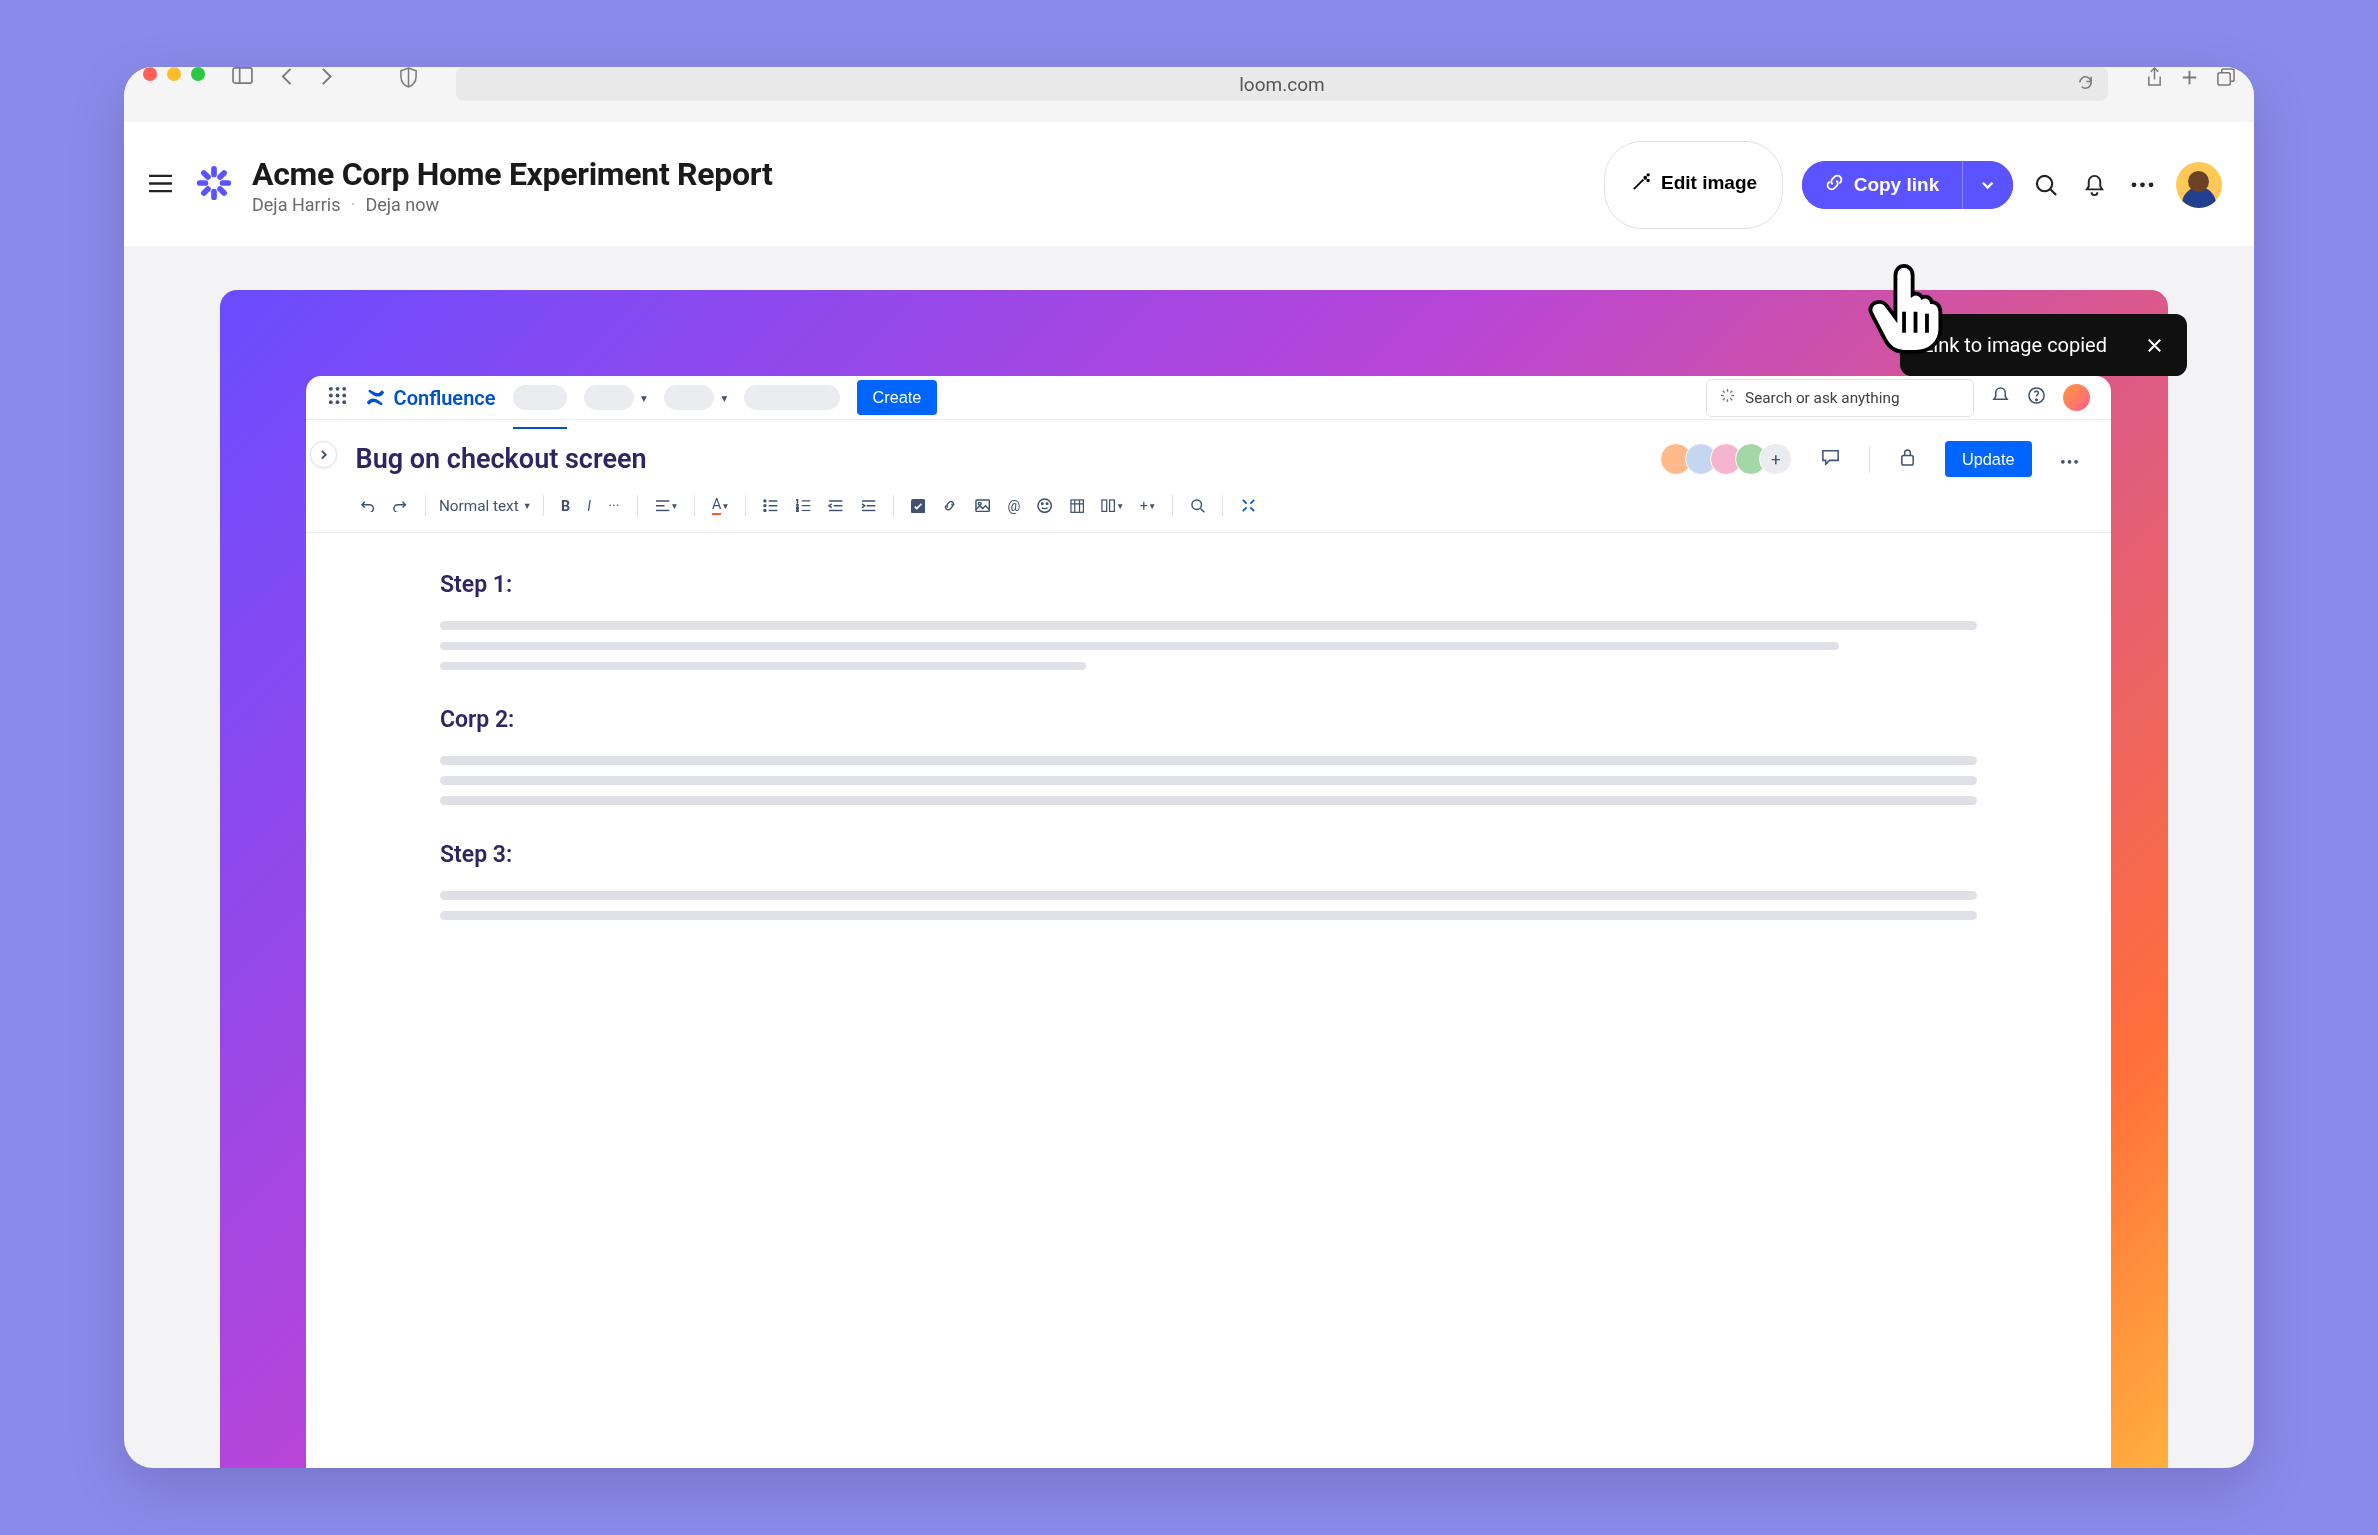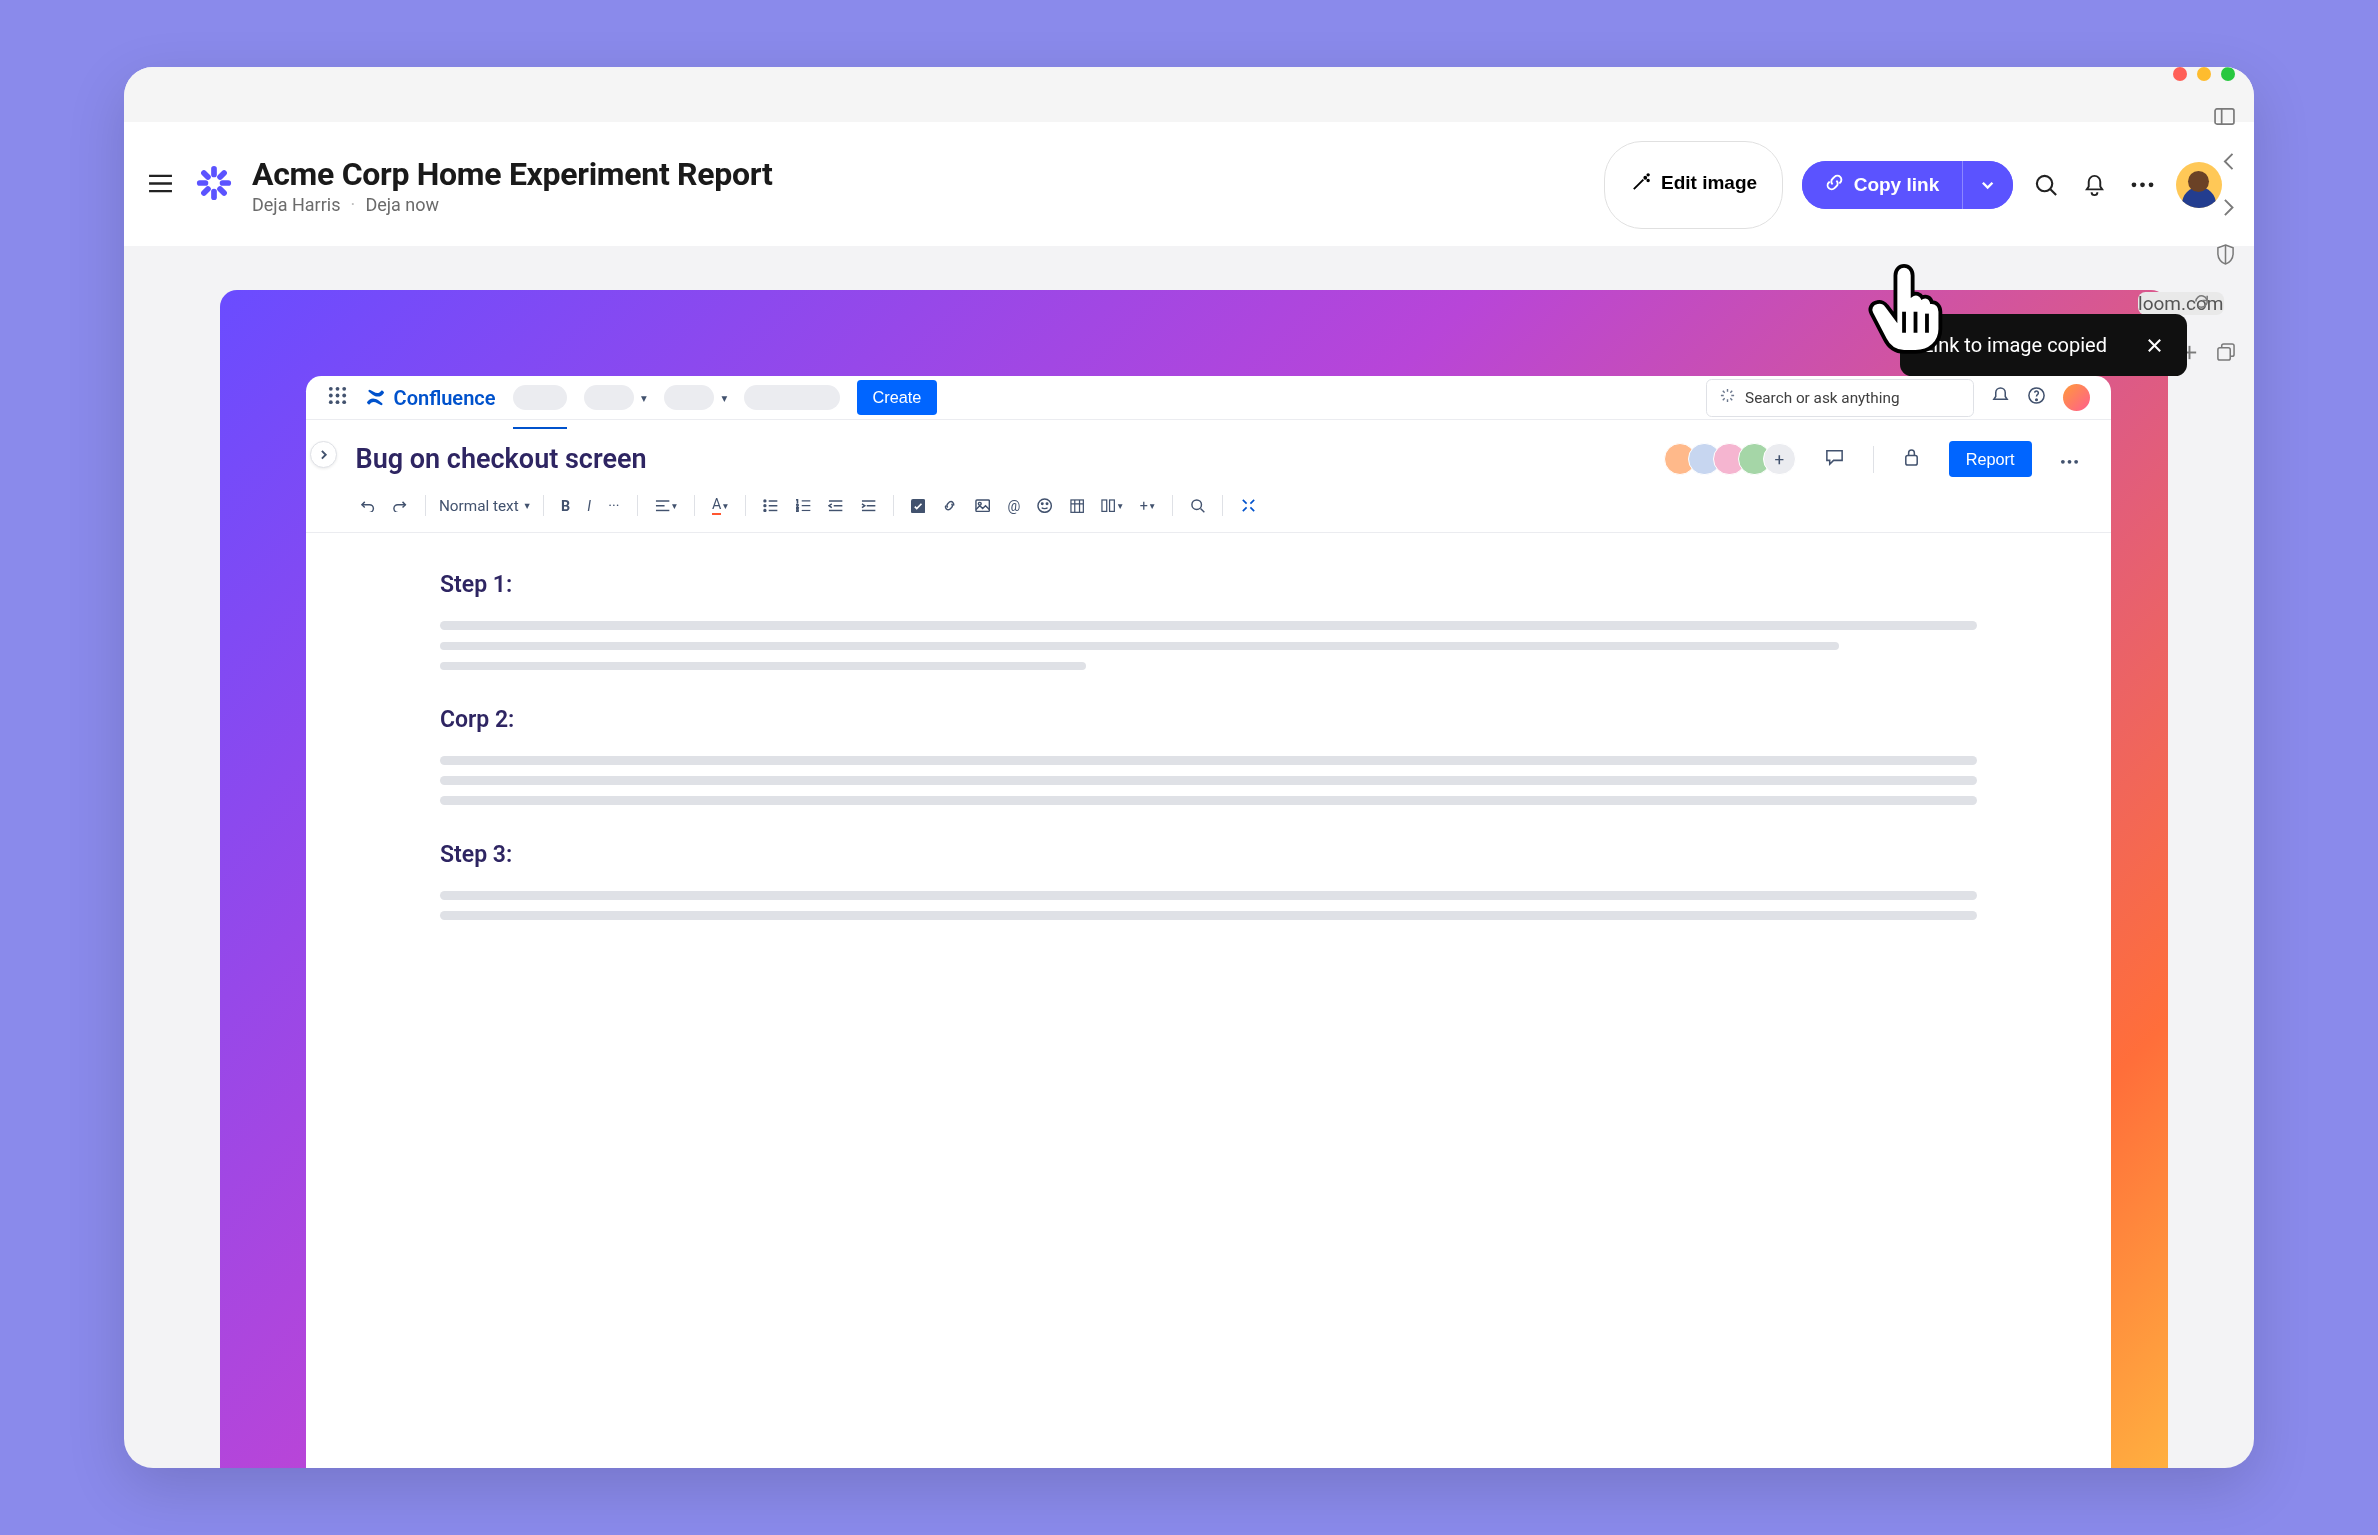--- a/index.html
+++ b/index.html
@@ -22,24 +22,23 @@
   background: #f3f3f5;
   border-radius: 29px;
   overflow: hidden;
   box-shadow: 0 19px 57px rgba(0,0,0,0.15);
   position: relative;
 }
 .browser-chrome {
   height: 55px;
   background: #f5f5f5;
   display: flex;
-  align-items: flex-end;
+  align-items: flex-start;
   padding: 0 19px;
   gap: 27px;
-  flex-direction: column;
 }
 .traffic-lights { display: flex; gap: 9.6px; }
 .traffic-light { width: 14.3px; height: 14.3px; border-radius: 50%; }
 .tl-red { background: #ff5f57; }
 .tl-yellow { background: #febc2e; }
 .tl-green { background: #28c840; }
 .browser-btn { color: #7a7a7a; display: flex; align-items: center; cursor: pointer; }
 .address-bar {
   flex: 1;
   height: 34px;
@@ -500,21 +499,21 @@
                   <path d="M3 4 h16 v10 h-9 l-4 4 v-4 H3 Z"></path>
                 </svg>
             </div>
             <div style="width:1px;height:27px;background:#dfe1e6;"></div>
             <div class="conf-header-icon">
               <svg width="19" height="21" viewBox="0 0 20 22" fill="none" stroke="currentColor" stroke-width="1.6">
                   <rect x="4" y="9" width="12" height="10" rx="2"></rect>
                   <path d="M7 9 V6 a3 3 0 0 1 6 0 v3"></path>
                 </svg>
             </div>
-            <button class="update-btn">Report</button>
+            <button class="update-btn">Update</button>
             <div class="conf-header-icon">
               <svg width="19" height="5.7" viewBox="0 0 20 6" fill="currentColor">
                   <circle cx="3" cy="3" r="2"></circle>
                   <circle cx="10" cy="3" r="2"></circle>
                   <circle cx="17" cy="3" r="2"></circle>
                 </svg>
             </div>
           </div>
 
           <div class="conf-toolbar">

